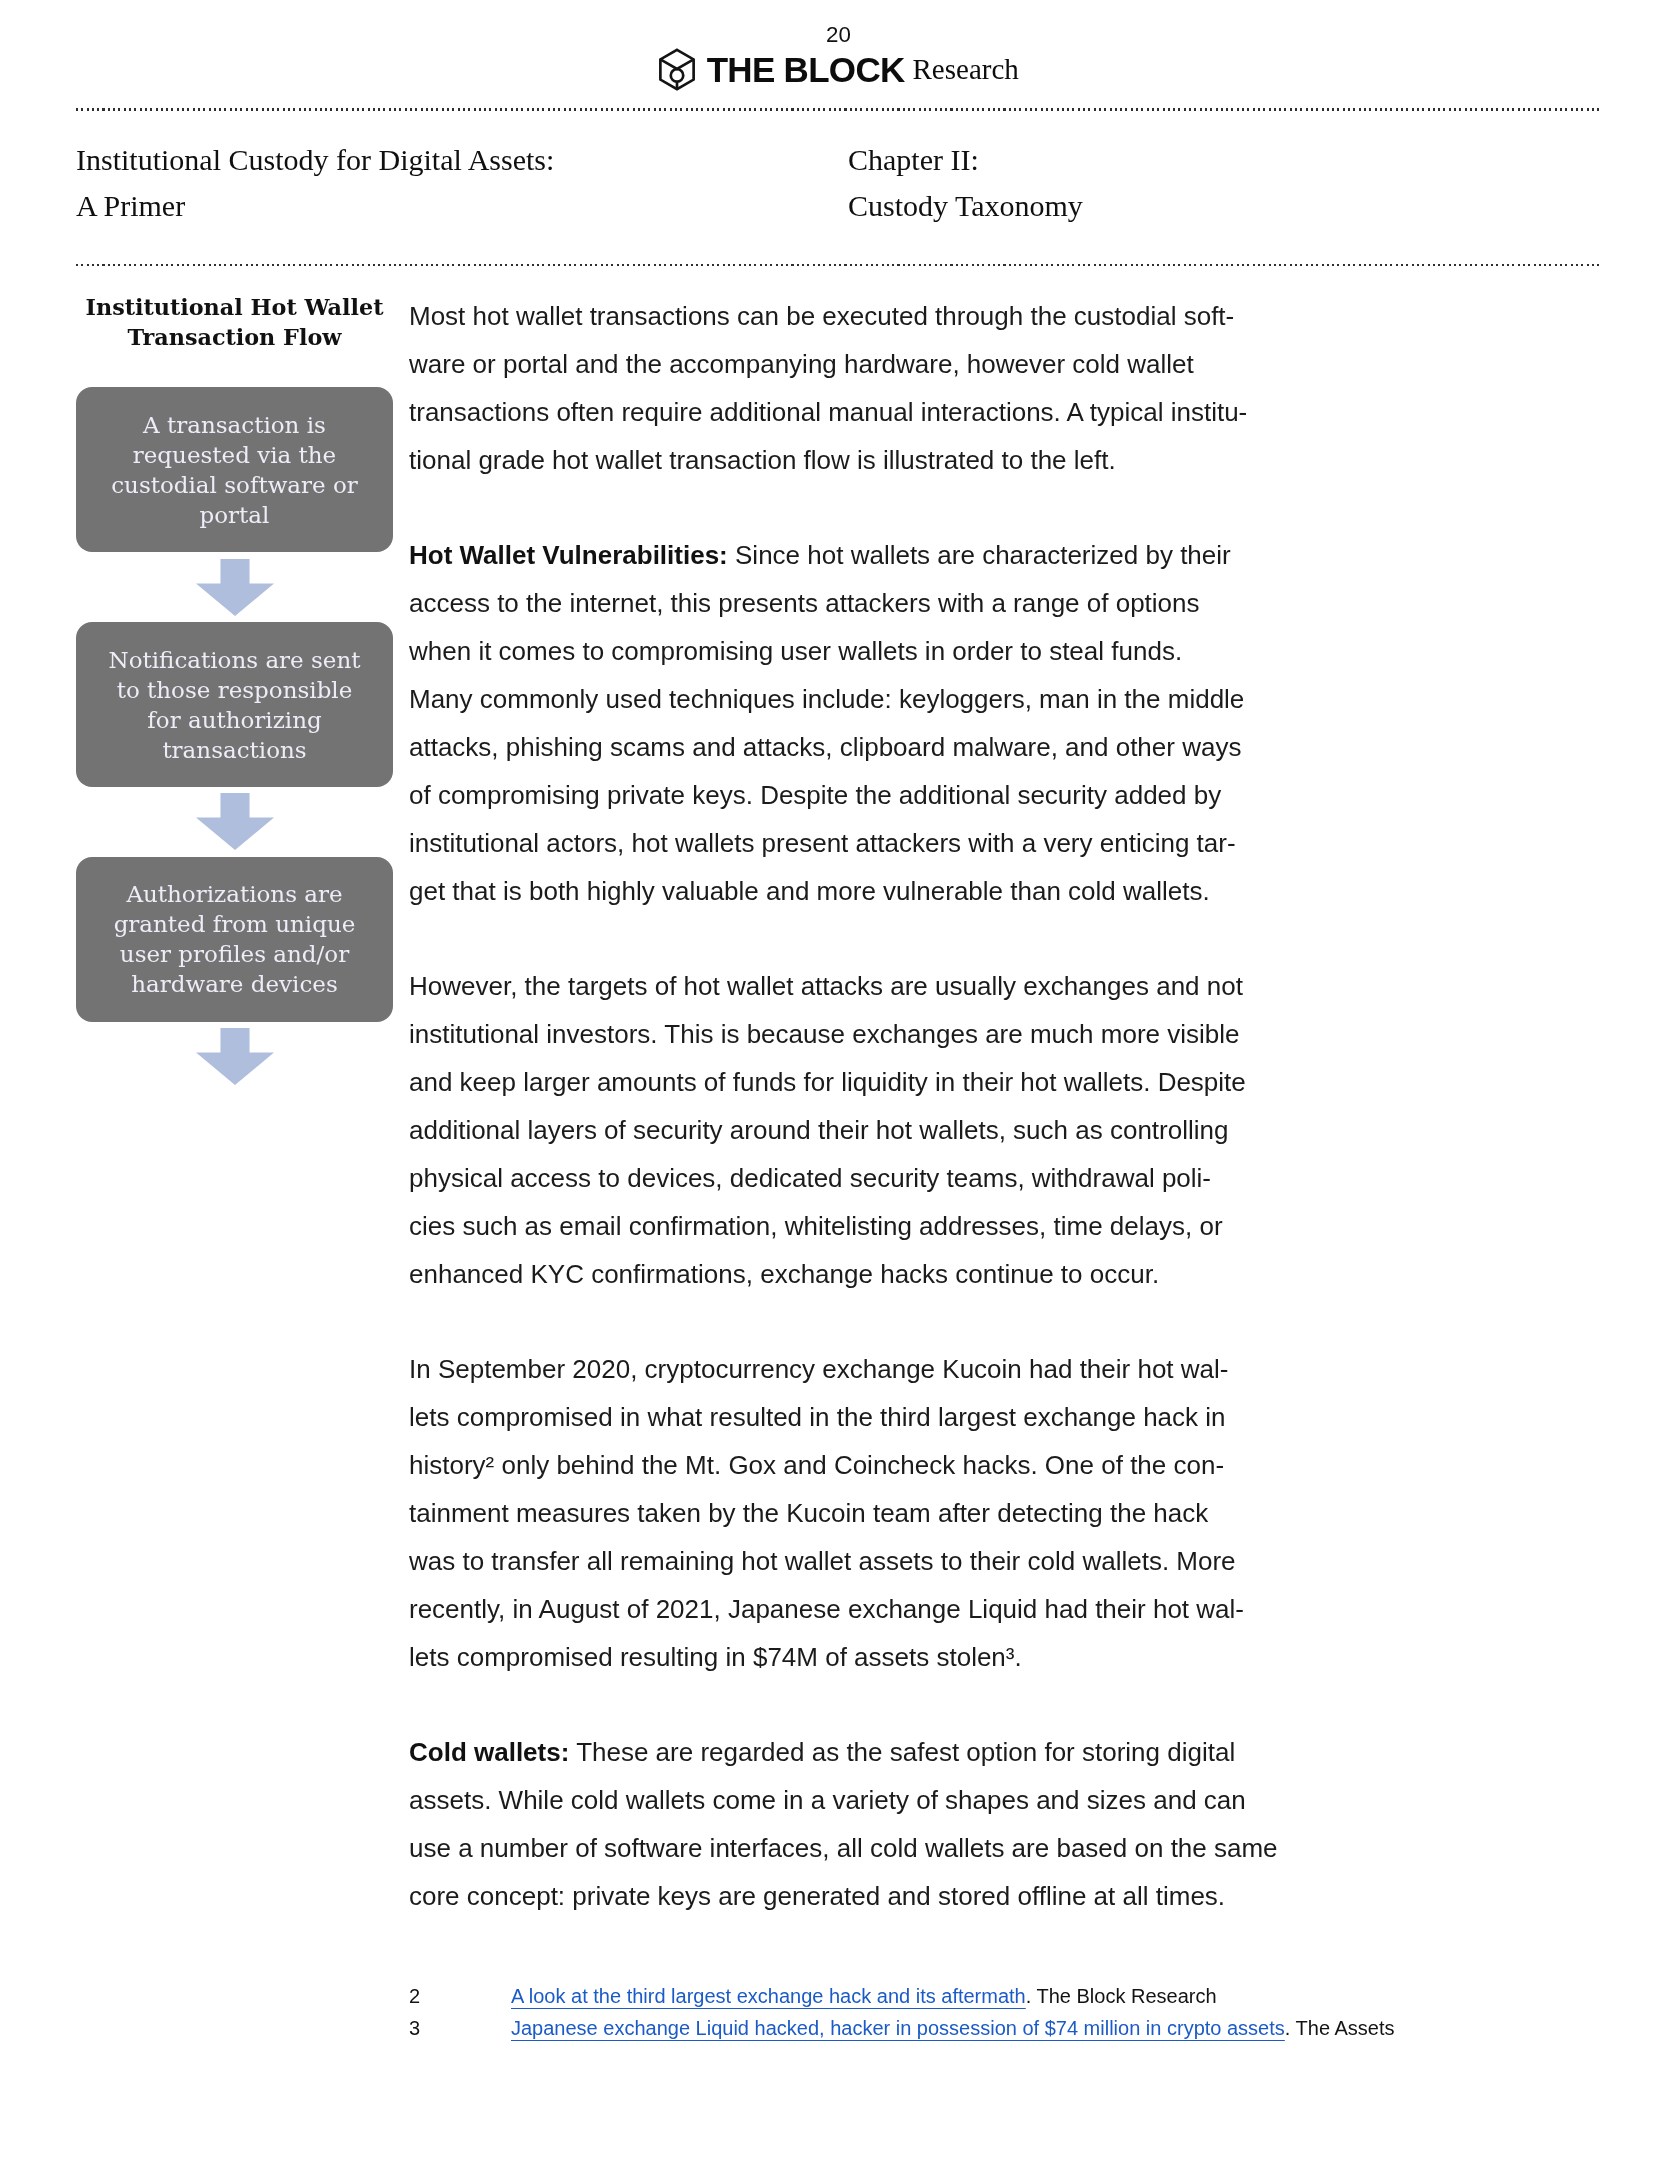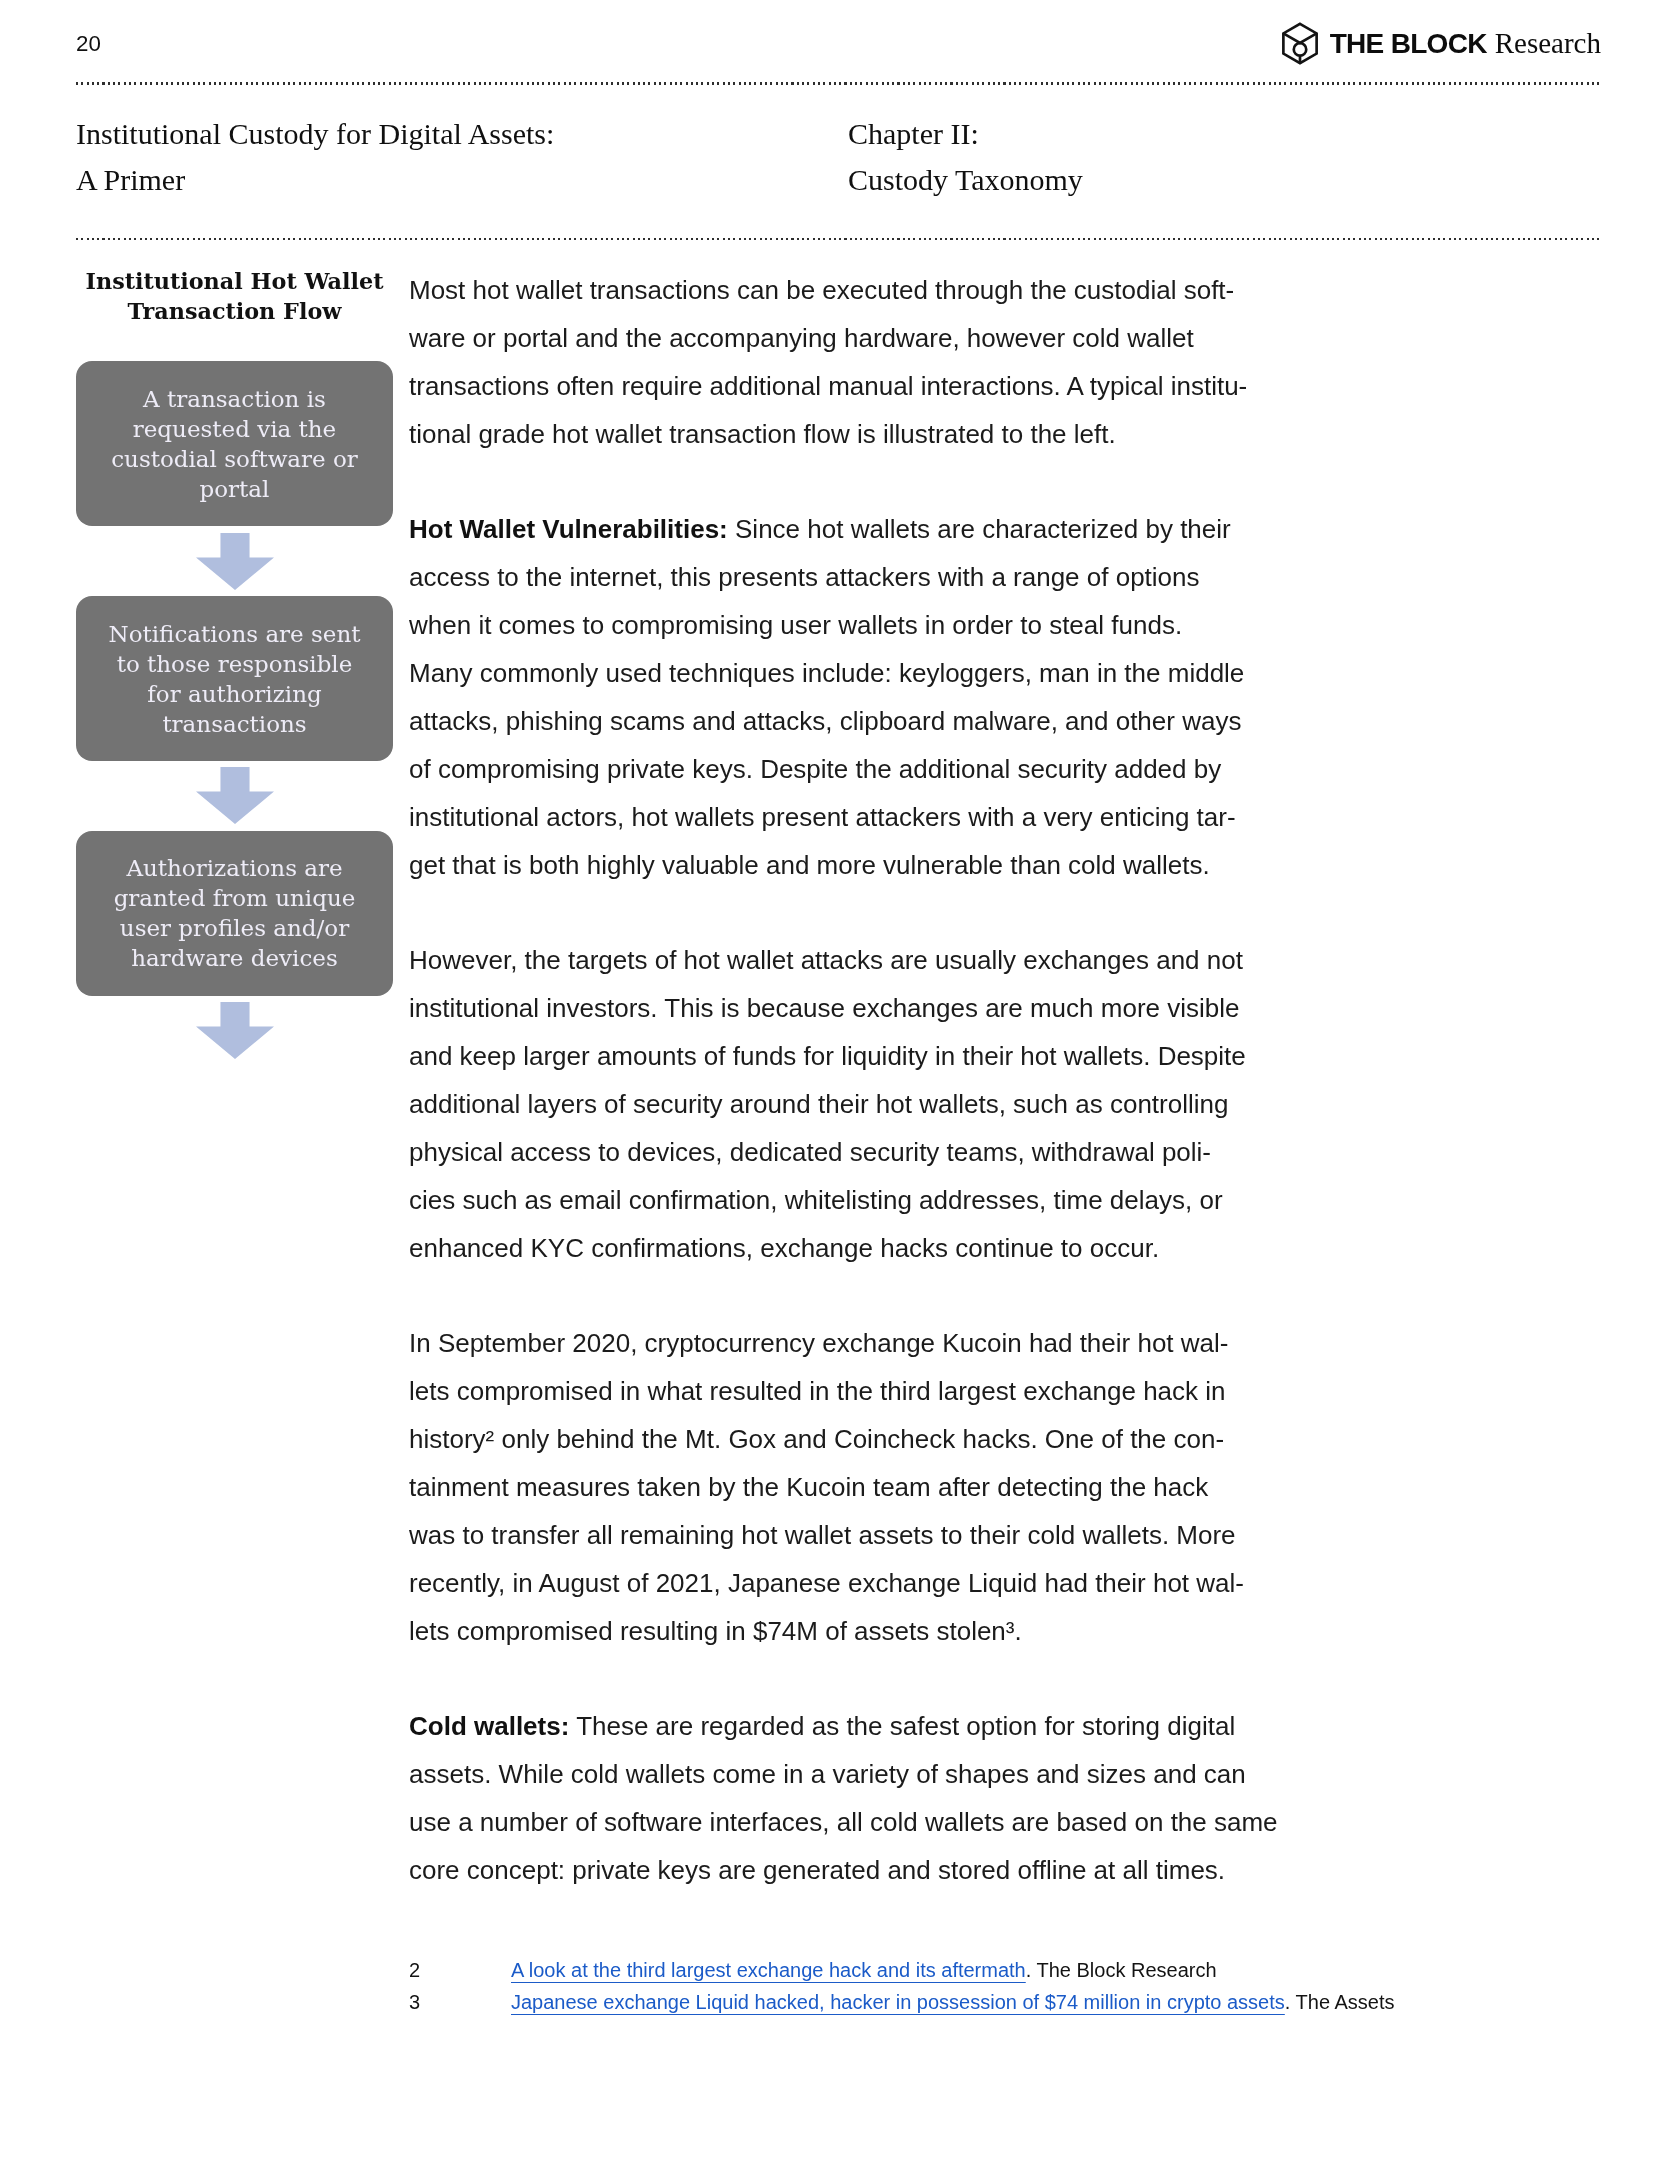--- a/index.html
+++ b/index.html
@@ -2,25 +2,25 @@
 <html style="font-size:10.5px"><head>
 <meta charset="utf-8">
 <style>
   html,body { margin:0; padding:0; background:#e8e8e8; }
   .page {
     width:1675px; height:2183px; position:relative; background:#ffffff;
     font-family:"Liberation Sans", sans-serif; color:#1c1c1c; overflow:hidden;
     margin:0 auto;
   }
   
-  .header-row { display:flex; justify-content:space-between; align-items:center; padding:22.3px 74px 0 76px; }
+  .header-row { display:flex; justify-content:space-between; align-items:center; padding:22.3px 74px 0 76px;flex-direction:column; }
   .page-number { font-size:22.3px; color:#111; }
   .brand { display:flex; align-items:center; }
   .block-icon { width:38px; height:43px; margin-right:10.5px; }
-  .block-bold { font-weight:bold; font-size:28px; letter-spacing:-0.7px; color:#0d0d0d; }
+  .block-bold { font-weight:bold; font-size:35px; letter-spacing:-0.7px; color:#0d0d0d; }
   .block-serif { font-family:"Liberation Serif", serif; font-size:29px; margin-left:8px; color:#0d0d0d; }
   .rule { height:2.6px; background-image:repeating-linear-gradient(90deg,#2e2e2e 0 2px,transparent 2px 5.3px); }
   .rule-top { margin:17px 74px 0 76px; }
   .rule-mid { margin:0 74px 0 76px; }
   
   .title-row { display:flex; padding:26px 74px 35px 76px; font-family:"Liberation Serif", serif; font-size:30px; line-height:46px; color:#101010; }
   .doc-title { flex:0 0 772px; white-space:pre-line; }
   .chapter-title { flex:1; white-space:pre-line; }
   
   .content { display:flex; padding:26px 74px 0 76px; align-items:flex-start; }

